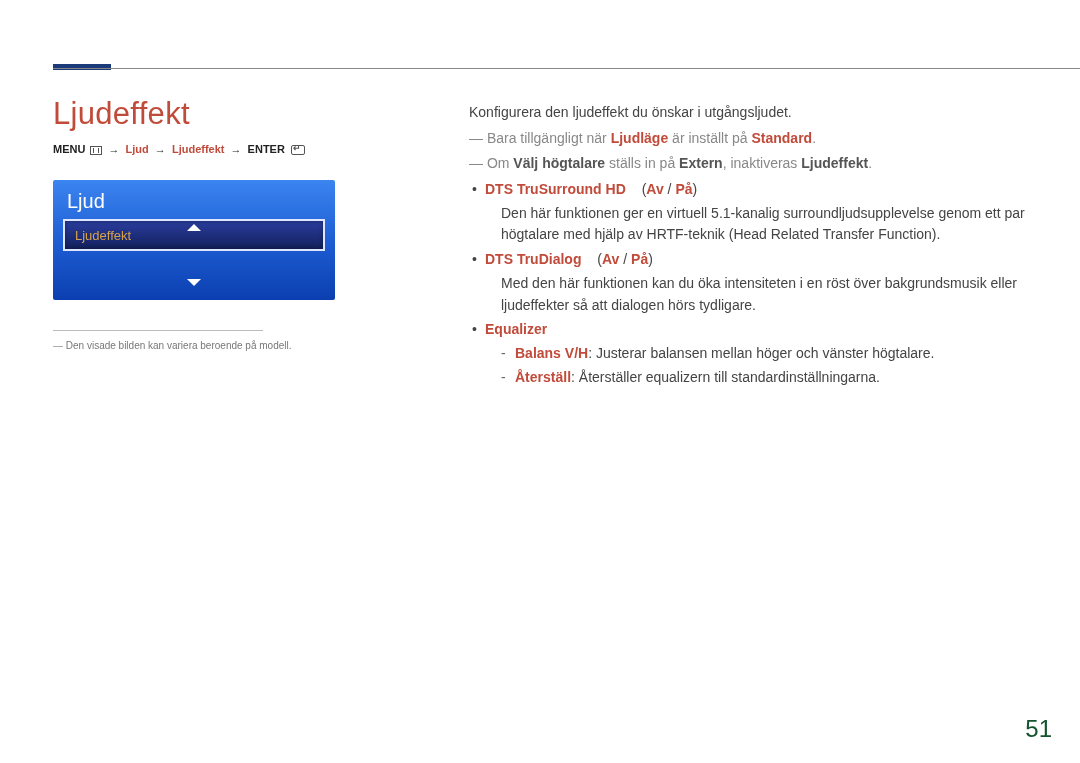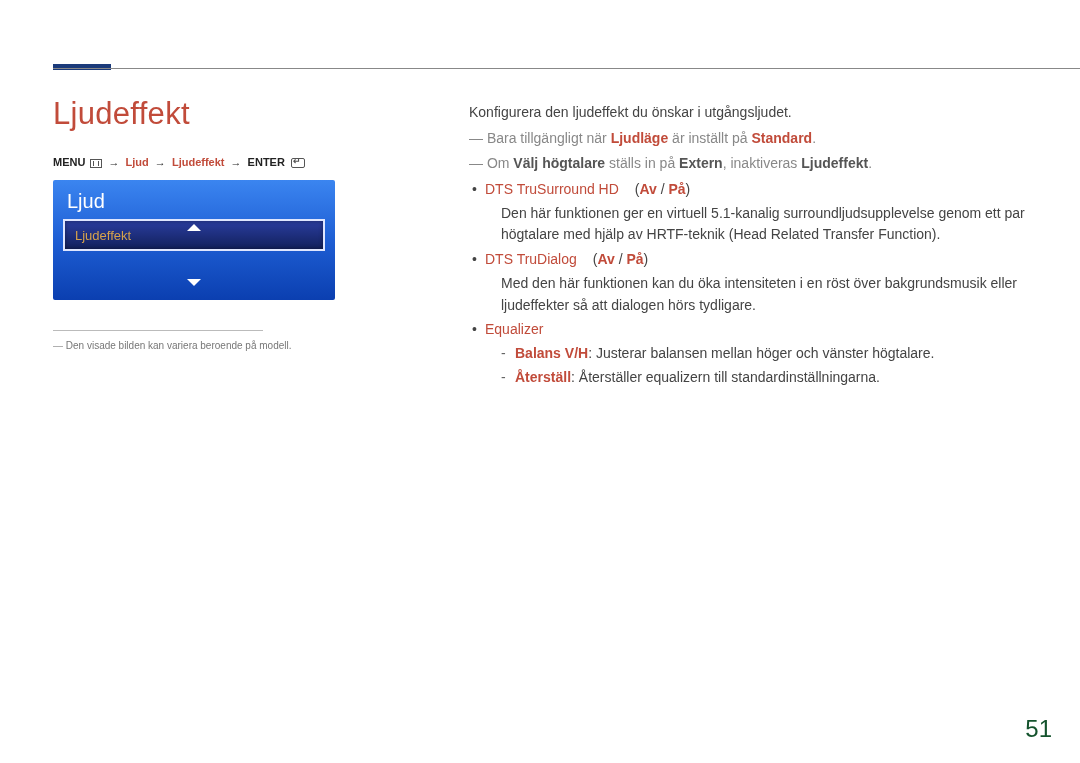--- a/index.html
+++ b/index.html
@@ -31,21 +31,21 @@
     position: absolute;
     top: 96px;
     left: 53px;
     color: #c14b3a;
     font-size: 31px;
     font-weight: 400;
     letter-spacing: 0.3px;
   }
   .breadcrumb {
     position: absolute;
-    top: 156px;
+    top: 143px;
     left: 53px;
     font-size: 11px;
     font-weight: bold;
     color: #222;
   }
   .breadcrumb .accent { color: #c14b3a; font-weight: bold; }
   .breadcrumb .arrow { display: inline-block; margin: 0 3px; font-weight: normal;}
   .breadcrumb .icon-box {
     display: inline-block;
     width: 12px; height: 9px;
@@ -138,21 +138,21 @@
   .content p { margin-bottom: 4px; }
   .content .dash-note::before { content: "― "; color:#888; }
   .content .gray { color: #888; }
   .content .bold-dark { font-weight: bold; color: #555; }
   .content .accent { color: #c14b3a; font-weight: bold; }
   .content ul { list-style: none; margin-top: 4px; }
   .content ul.bullets > li { position: relative; padding-left: 16px; margin-bottom: 3px; }
   .content ul.bullets > li::before {
     content: "•"; position: absolute; left: 3px; top: 0; color: #444;
   }
-  .content ul.bullets > li .head { color:#c14b3a; font-weight:normal; }
+  .content ul.bullets > li .head { color:#c14b3a; font-weight:bold; }
   .content ul.bullets > li .opt-paren { color:#444; font-weight:normal;padding-left:12px;}
   .content ul.bullets > li .opt-accent { color:#c14b3a; font-weight:bold;}
   .content .sub { padding-left: 16px; margin-top:2px; }
   .content ul.dashes { list-style:none; margin-top:2px; padding-left:16px;}
   .content ul.dashes > li { position:relative; padding-left:14px; margin-bottom:2px;}
   .content ul.dashes > li::before { content:"-"; position:absolute; left:0; top:0; color:#666;}
 
   .page-num {
     position: absolute;
     right: 28px;

